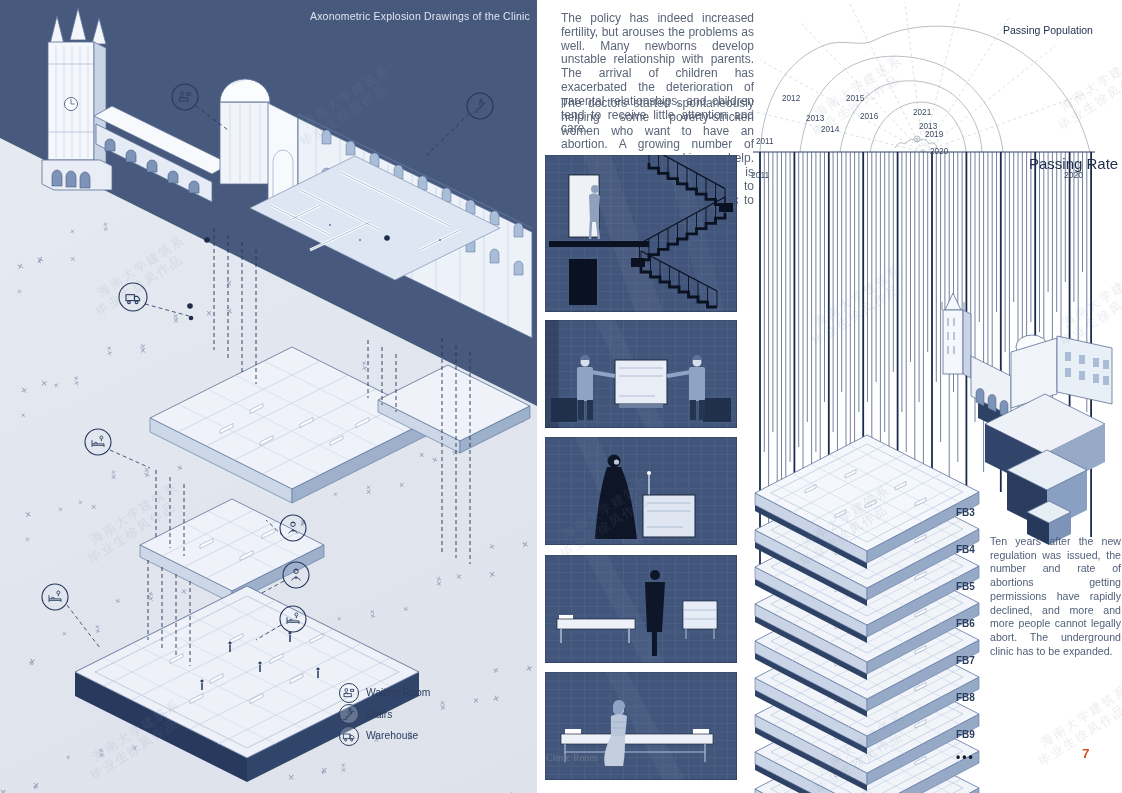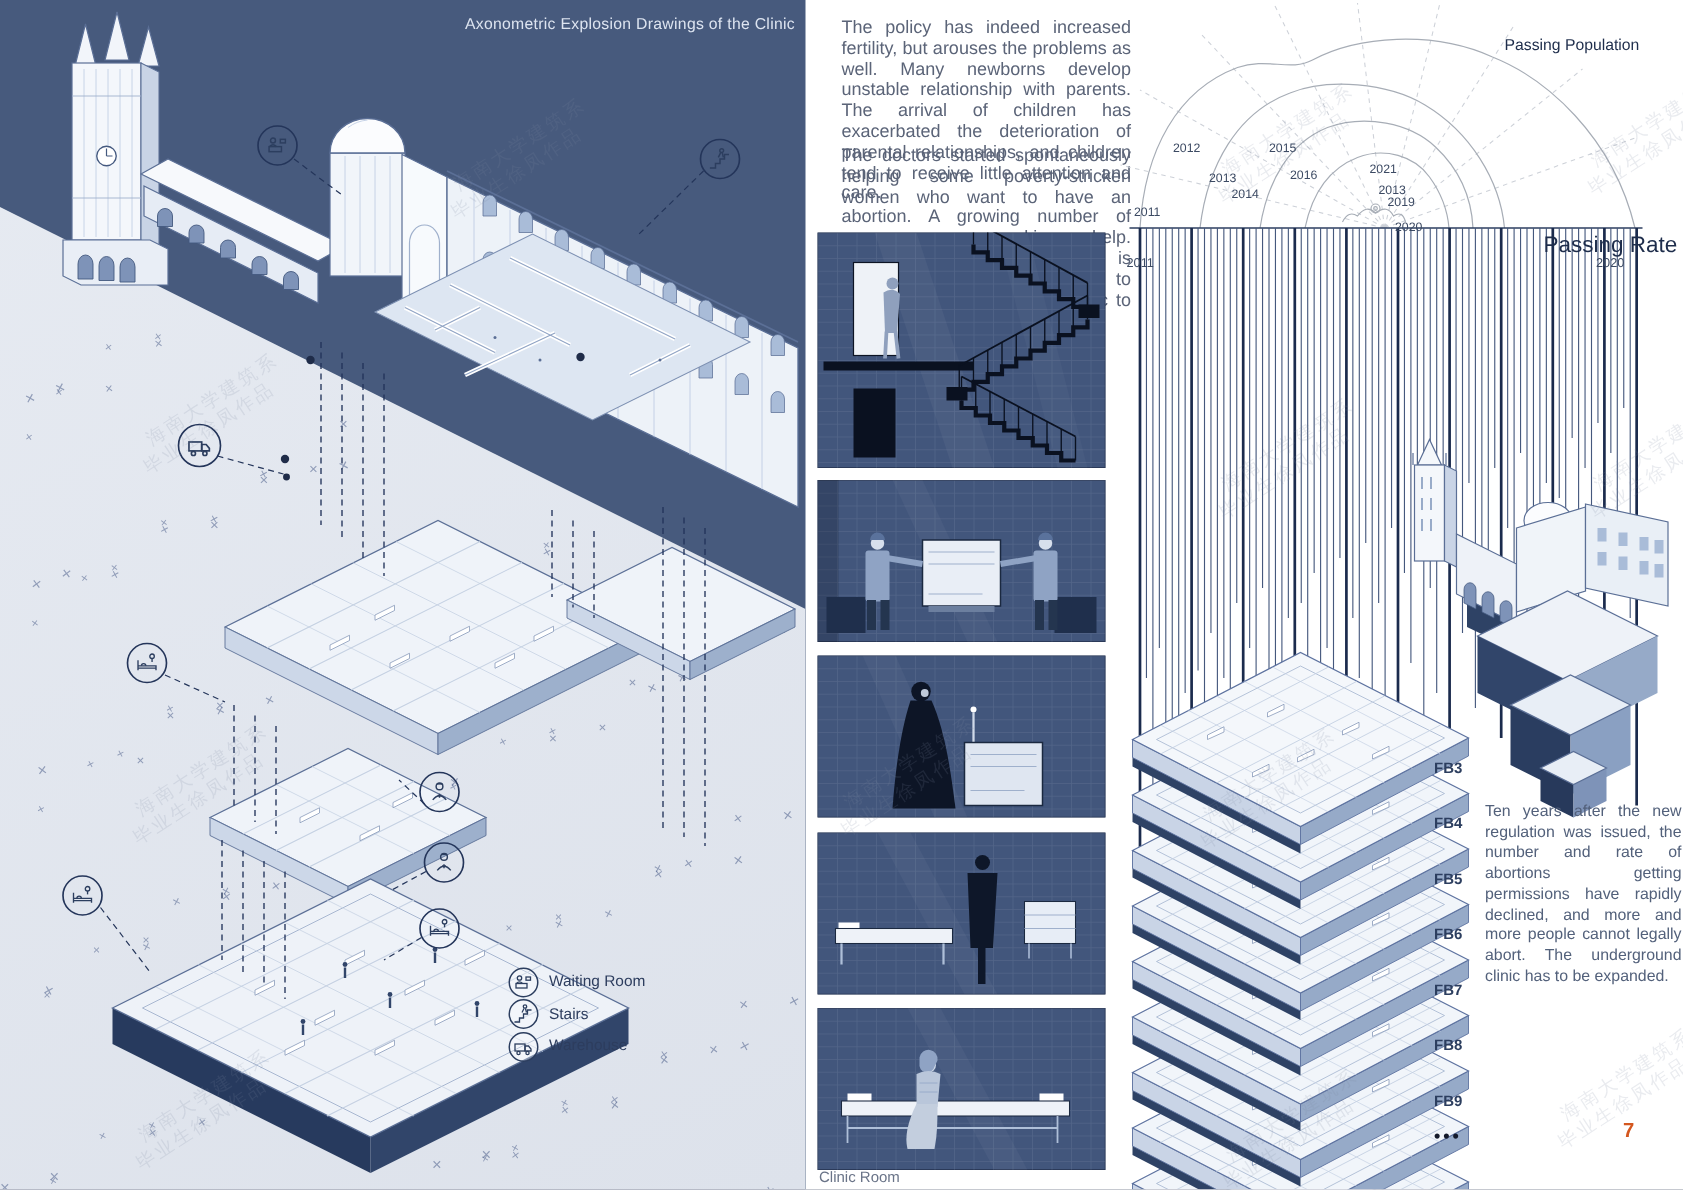--- a/index.html
+++ b/index.html
@@ -5,32 +5,32 @@
   html,body{margin:0;padding:0;background:#9aa0ab;}
   .board{position:relative;width:1122px;height:793px;background:#ffffff;overflow:hidden;
          font-family:"Liberation Sans",sans-serif;}
   
   .left-panel{position:absolute;left:0;top:0;width:537px;height:793px;background:#475a7d;}
   .light-region{position:absolute;inset:0;background:linear-gradient(155deg,#e7ebf2,#dde2eb);
                 clip-path:polygon(0 138px,537px 406px,537px 793px,0 793px);}
   .xm{position:absolute;color:#4f618c;opacity:.55;pointer-events:none;}
   #main-svg{position:absolute;left:0;top:0;}
   .panel-title{position:absolute;top:10px;right:7px;color:#dde4f0;font-size:10.5px;letter-spacing:.2px;}
-  .legend{position:absolute;left:339px;top:644px;}
+  .legend{position:absolute;left:339px;top:682px;}
   .legend-row{display:flex;align-items:center;height:21.5px;}
   .legend-icon{width:20px;height:20px;border:1.2px solid #2c3e5f;border-radius:50%;box-sizing:border-box;
                display:flex;align-items:center;justify-content:center;flex:0 0 auto;background:rgba(255,255,255,.25);}
   .legend-label{margin-left:7px;font-size:10.3px;color:#2d3d5e;white-space:nowrap;}
   
   .mid-col{position:absolute;left:545px;top:0;width:196px;height:793px;}
   .para{position:absolute;left:16px;width:193px;font-size:12px;line-height:13.8px;color:#5b6478;
         text-align:justify;margin:0;}
   .scene{position:absolute;left:0;width:192px;}
   .scene svg{display:block;}
-  .caption{position:absolute;left:1px;top:780px;font-size:10px;color:#6a7488;}
+  .caption{position:absolute;left:1px;top:752px;font-size:10px;color:#6a7488;font-family:Liberation Serif, serif;}
   
   .right-section{position:absolute;left:745px;top:0;width:377px;height:793px;}
   #right-svg{position:absolute;left:0;top:0;}
   .pp-label{position:absolute;left:258px;top:24px;font-size:10.5px;color:#1e2d4b;}
   .pr-label{position:absolute;left:284px;top:155px;font-size:15px;color:#1e2d4b;}
   .pr-left{position:absolute;left:6px;top:170px;font-size:8.5px;color:#3c4a63;}
   .pr-right{position:absolute;left:319px;top:170px;font-size:8.5px;color:#3c4a63;}
   .yr{position:absolute;font-size:8.2px;color:#3c4a63;}
   .fb{position:absolute;left:211px;font-size:10px;color:#2c3e5f;font-weight:bold;}
   .fb-more{font-weight:bold;letter-spacing:2px;color:#13192a;font-size:12px;}

